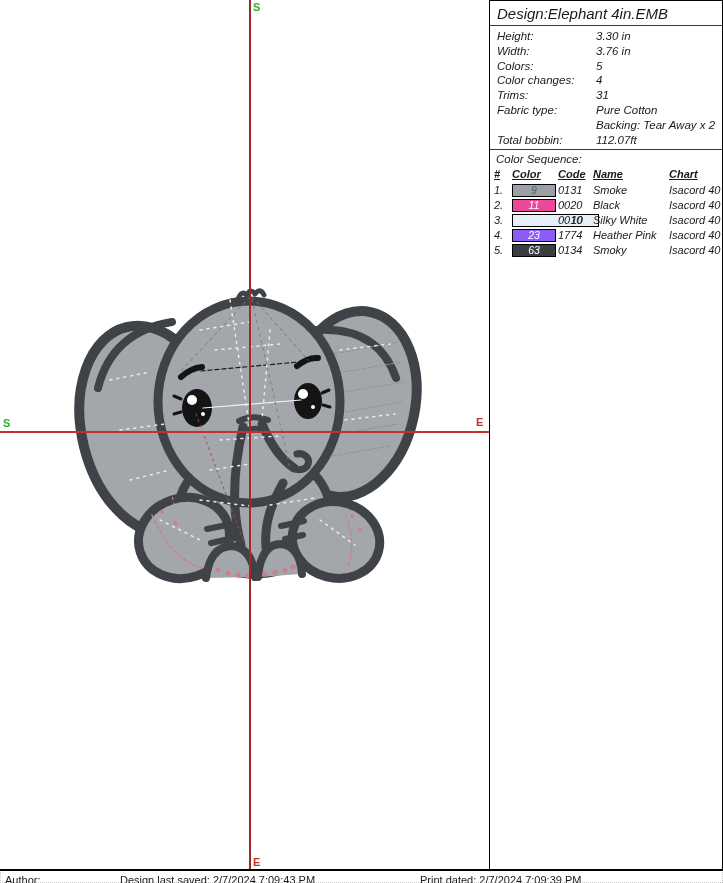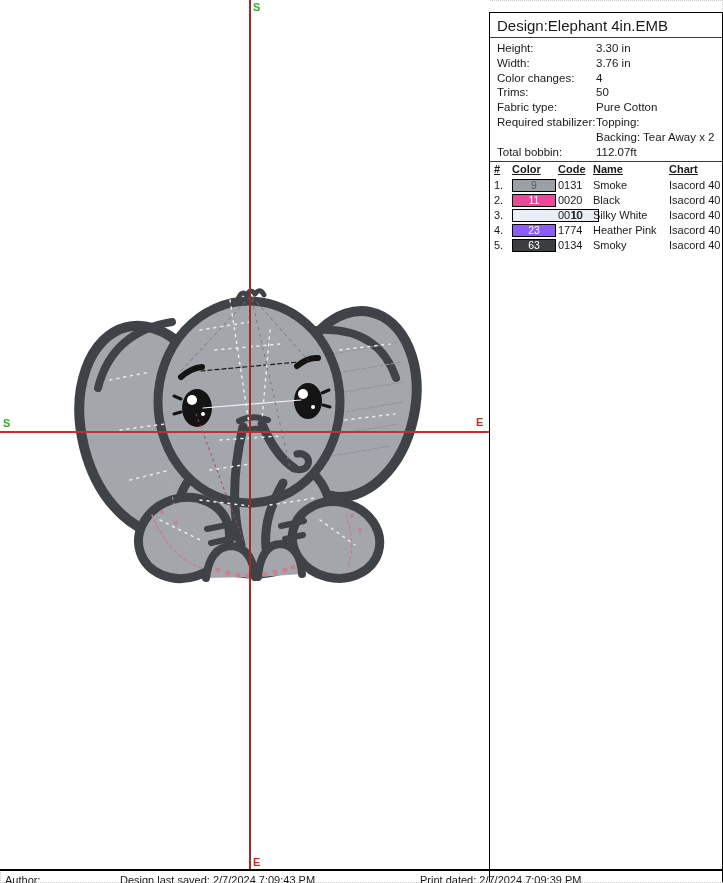--- a/index.html
+++ b/index.html
@@ -10,22 +10,22 @@
   
   .canvas{position:absolute;left:0;top:0;width:490px;height:871px;background:#fff;}
   .vline{position:absolute;left:249px;top:0;width:2px;height:871px;background:var(--crosshair_dark_red);}
   .hline{position:absolute;left:0;top:431px;width:490px;height:2px;background:var(--crosshair_red);}
   .marker{position:absolute;font-size:11px;font-weight:bold;line-height:11px;}
   .m-green{color:var(--marker_green);}
   .m-red{color:var(--crosshair_red);}
   .bottom-rule{position:absolute;left:0;top:869px;width:723px;height:2px;background:#000;}
 
   
-  .panel{position:absolute;left:489px;top:12px;width:232px;height:869px;background:#fff;
-         border:1px solid #000;border-bottom:none;}
+  .panel{position:absolute;left:489px;top:0;width:232px;height:869px;background:#fff;
+         border:1px solid #000;border-bottom:none;font-style:italic;}
   .panel-title{font-size:15px;padding:4px 2px 3px 7px;border-bottom:1px solid #3a3a3a;white-space:nowrap;}
   .fields{padding-top:3px;}
   .field-row{height:14.8px;line-height:14.8px;font-size:11.5px;white-space:nowrap;display:flex;padding-left:7px;}
   .field-row .lbl{flex:0 0 99px;}
   .sep{border-top:1px solid #3a3a3a;margin-top:2px;}
   .cs-heading{font-size:11.5px;padding:2px 0 1px 6px;height:14px;line-height:14px;}
   .cs-table{font-size:11px;}
   .cs-row{display:grid;grid-template-columns:18px 46px 35px 76px auto;padding-left:4px;
           height:15.2px;line-height:15.2px;white-space:nowrap;align-items:center;}
   .cs-head span{font-weight:bold;text-decoration:underline;}
@@ -179,46 +179,47 @@
     <div class="fields">
       <div class="field-row">
           <span class="lbl">Height:</span>
           <span>3.30 in</span>
         </div>
       <div class="field-row">
           <span class="lbl">Width:</span>
           <span>3.76 in</span>
         </div>
       <div class="field-row">
+          <span class="lbl">Colors:</span>
+          <span>5</span>
+        </div>
+      <div class="field-row">
           <span class="lbl">Color changes:</span>
           <span>4</span>
         </div>
       <div class="field-row">
           <span class="lbl">Trims:</span>
-          <span>50</span>
+          <span>31</span>
         </div>
       <div class="field-row">
           <span class="lbl">Fabric type:</span>
           <span>Pure Cotton</span>
         </div>
       <div class="field-row">
-          <span class="lbl">Required stabilizer:</span>
-          <span>Topping:</span>
-        </div>
-      <div class="field-row">
           <span class="lbl"></span>
           <span>Backing: Tear Away x 2</span>
         </div>
       <div class="field-row">
           <span class="lbl">Total bobbin:</span>
           <span>112.07ft</span>
         </div>
     </div>
 
     <div class="sep"></div>
+    <div class="cs-heading">Color Sequence:</div>
 
     <div class="cs-table">
       <div class="cs-row cs-head">
         <span>#</span>
         <span>Color</span>
         <span>Code</span>
         <span>Name</span>
         <span>Chart</span>
       </div>
 

